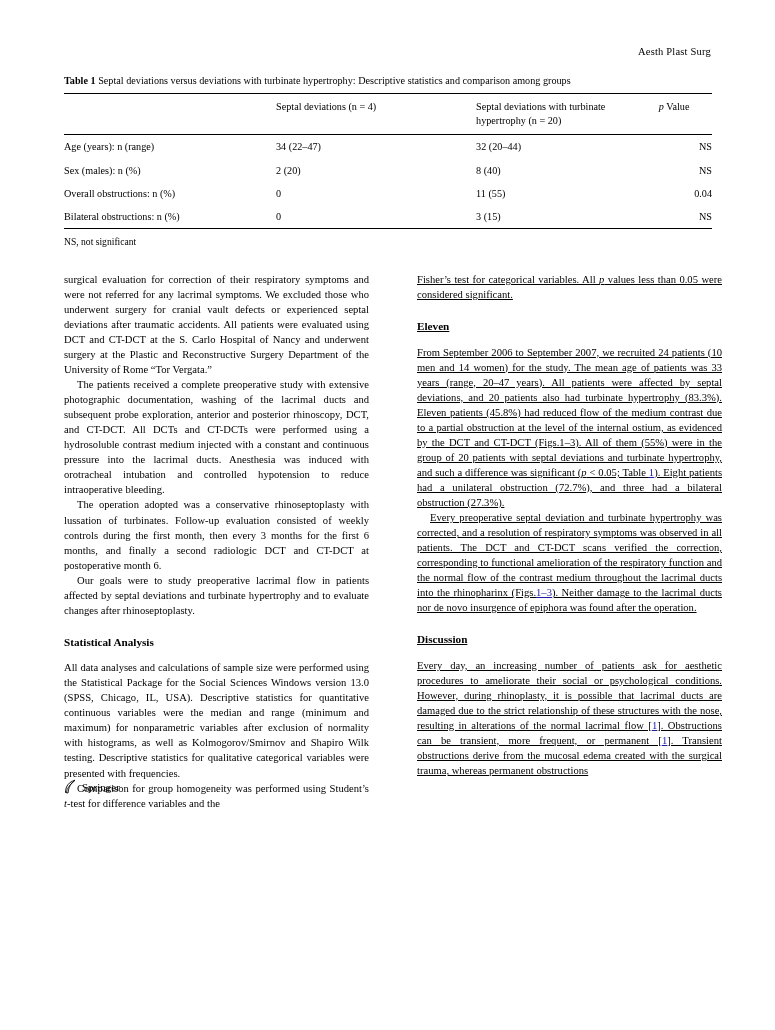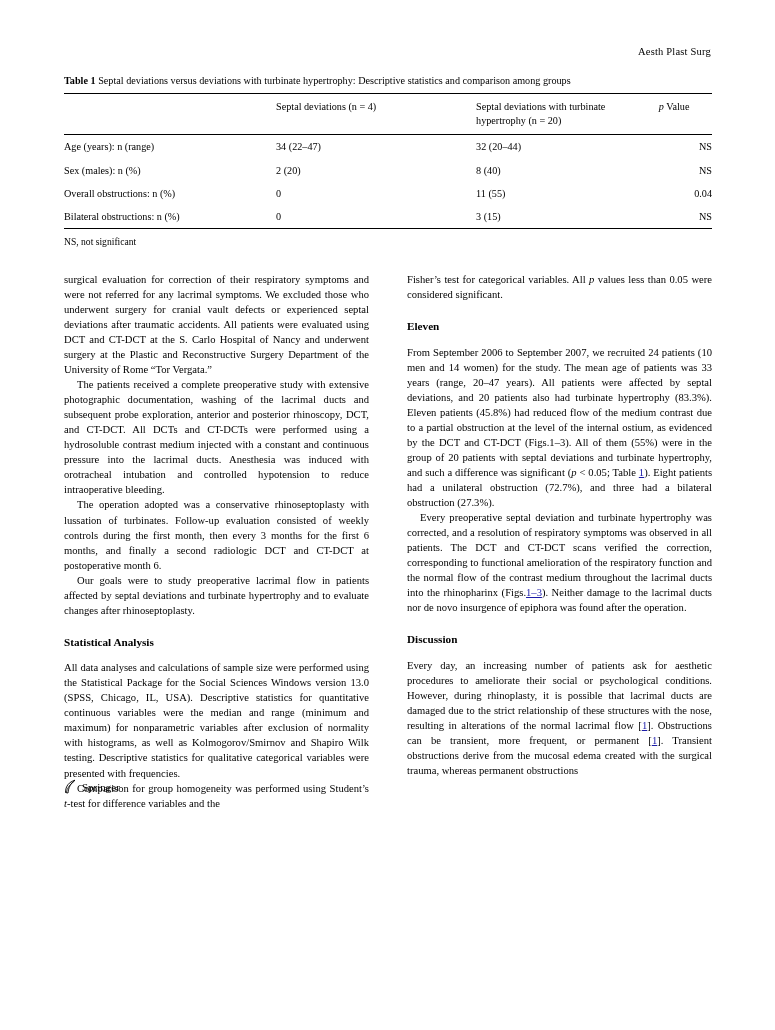--- a/index.html
+++ b/index.html
@@ -88,21 +88,21 @@
   }
   .col {
     position: absolute;
     top: 0;
     width: 305px;
     font-size: 10.6px;
     line-height: 1.42;
     text-align: justify;
   }
   .col.left { left: 0; }
-  .col.right { left: 343px; }
+  .col.right { left: 353px; text-decoration: underline; }
   p.body {
     margin: 0 0 0 0;
     text-indent: 0;
     text-align: justify;
     text-justify: inter-word;
   }
   p.body.indent { text-indent: 13px; }
   h3.section {
     font-size: 11.2px;
     font-weight: bold;

